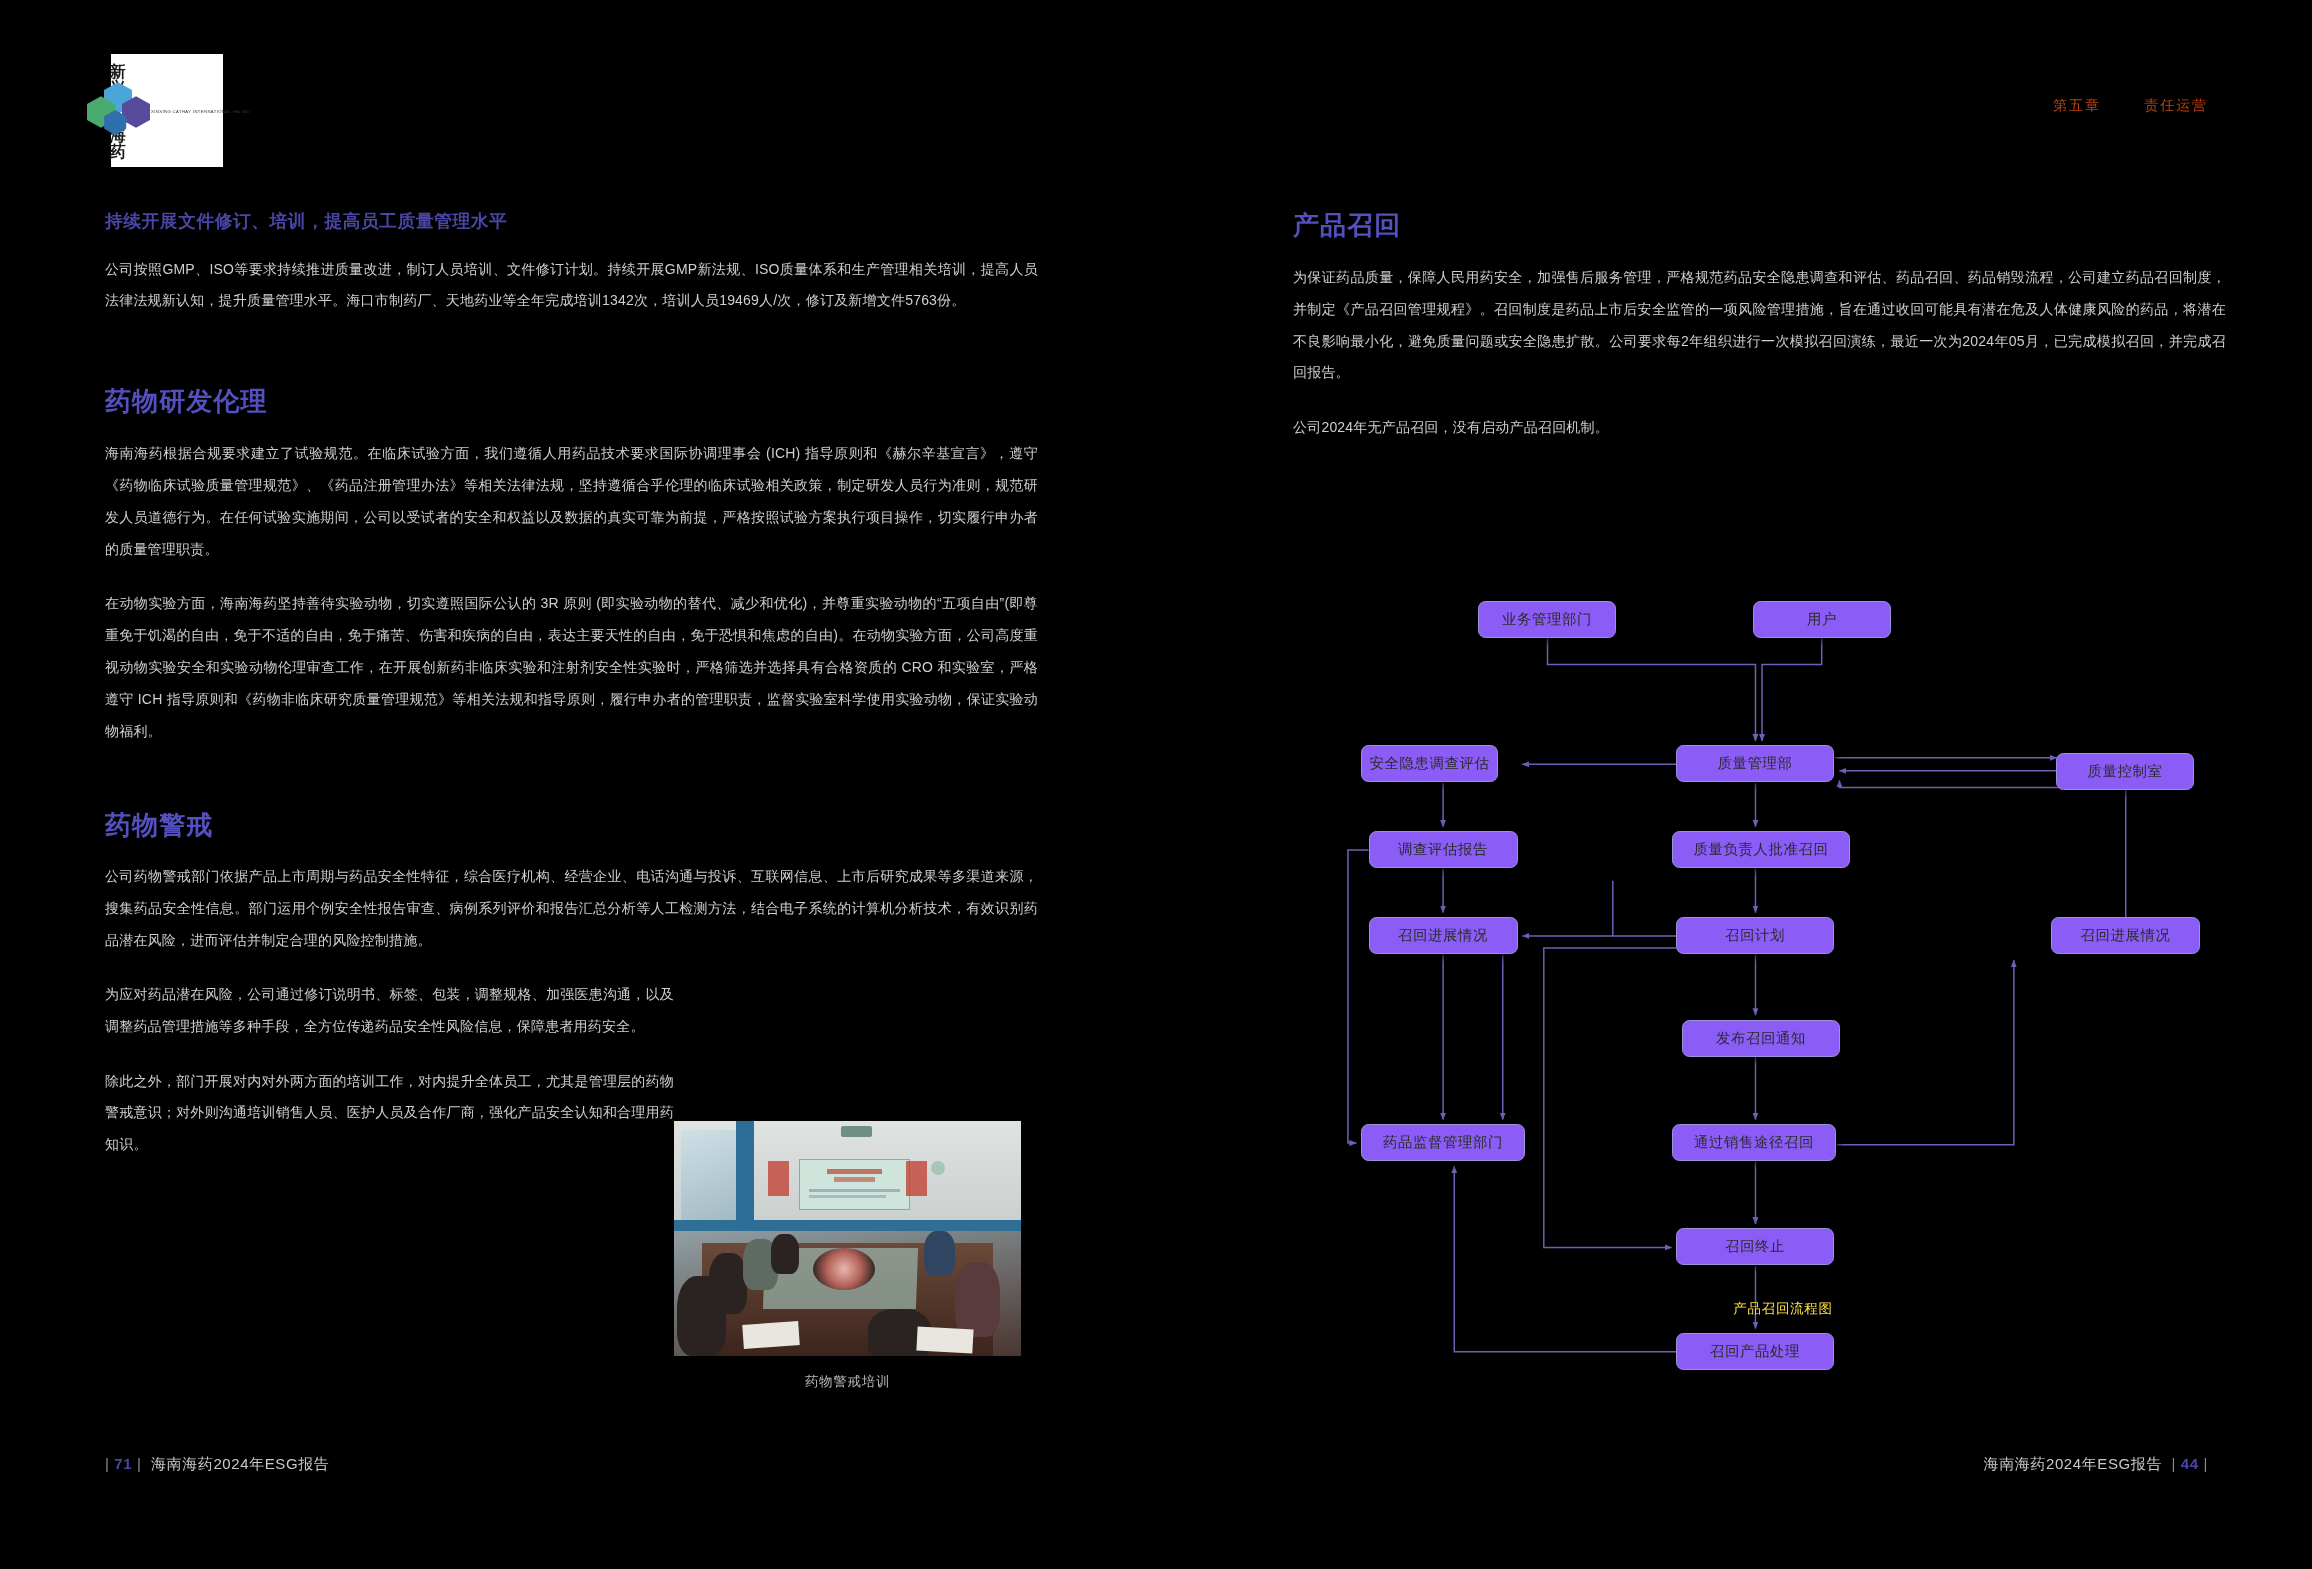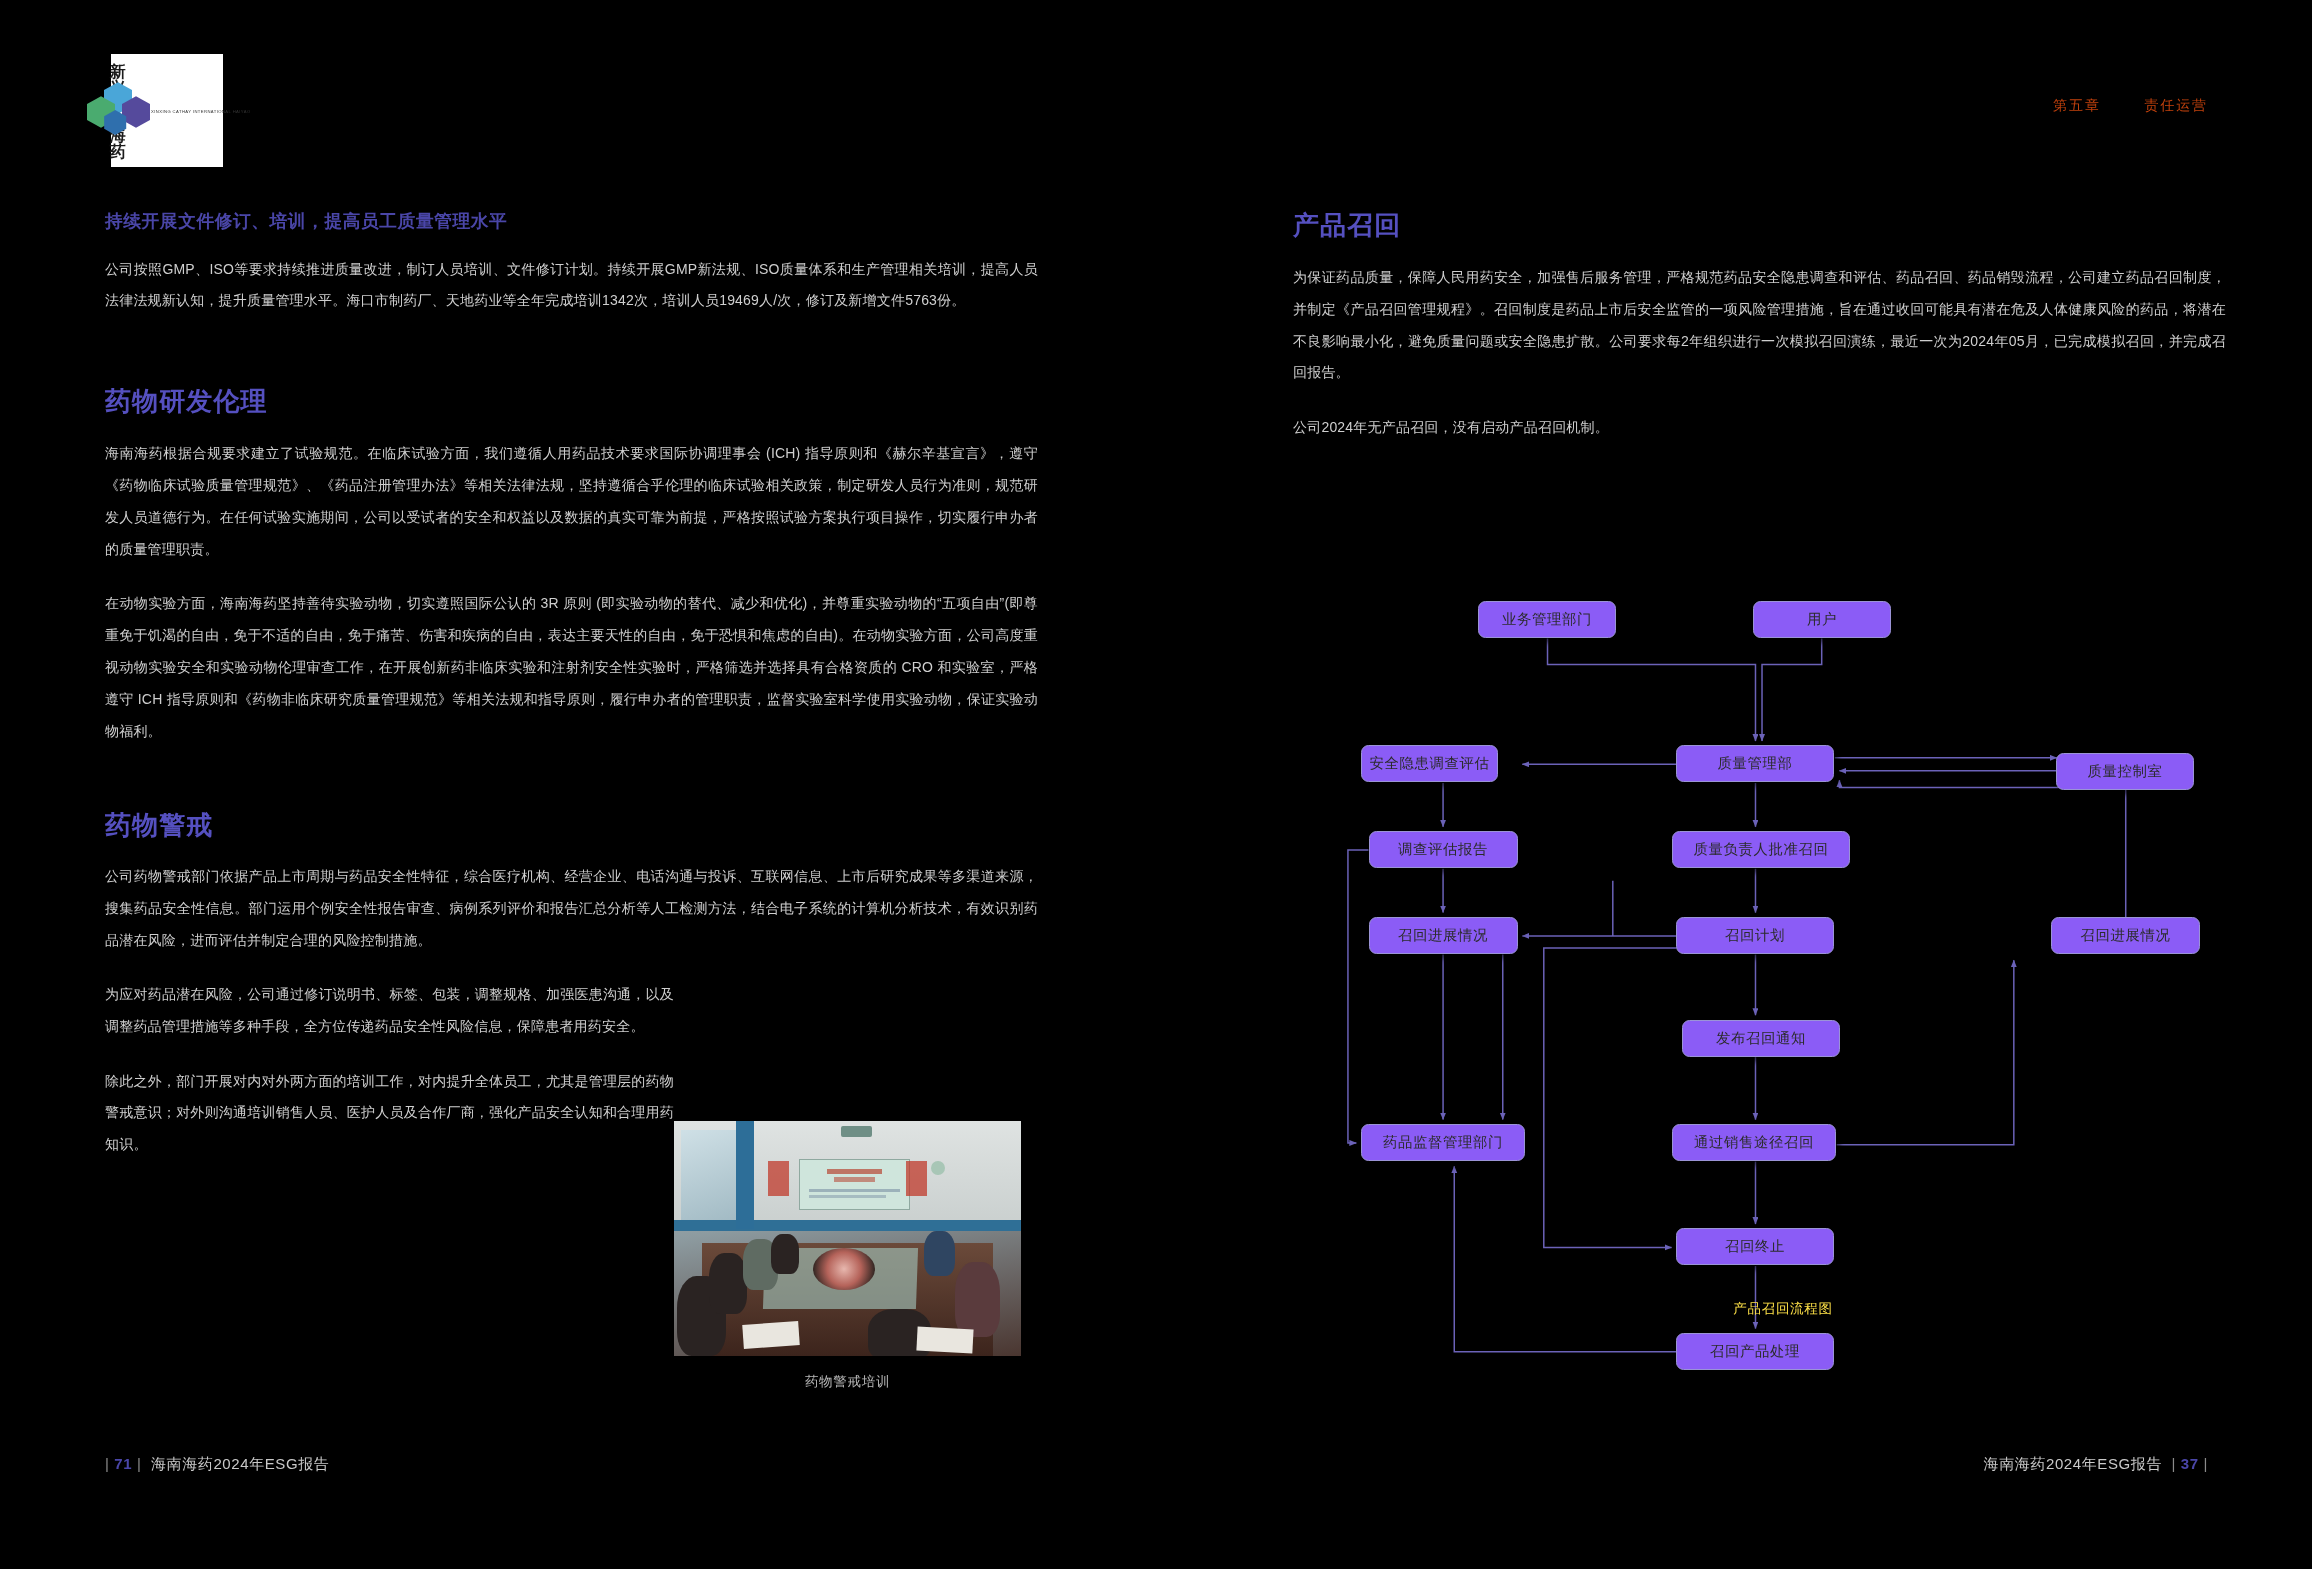--- a/index.html
+++ b/index.html
@@ -270,18 +270,18 @@
 
   <div class="footer footer-left">
     <span class="bar">|</span>
     <span class="pg">71</span>
     <span class="bar">|</span>
     &nbsp;<span>海南海药2024年ESG报告</span>
   </div>
   <div class="footer footer-right">
     <span>海南海药2024年ESG报告</span>&nbsp;
     <span class="bar">|</span>
-    <span class="pg">37</span>
+    <span class="pg">44</span>
     <span class="bar">|</span>
   </div>
 
 </div>
 
 
 </body></html>

